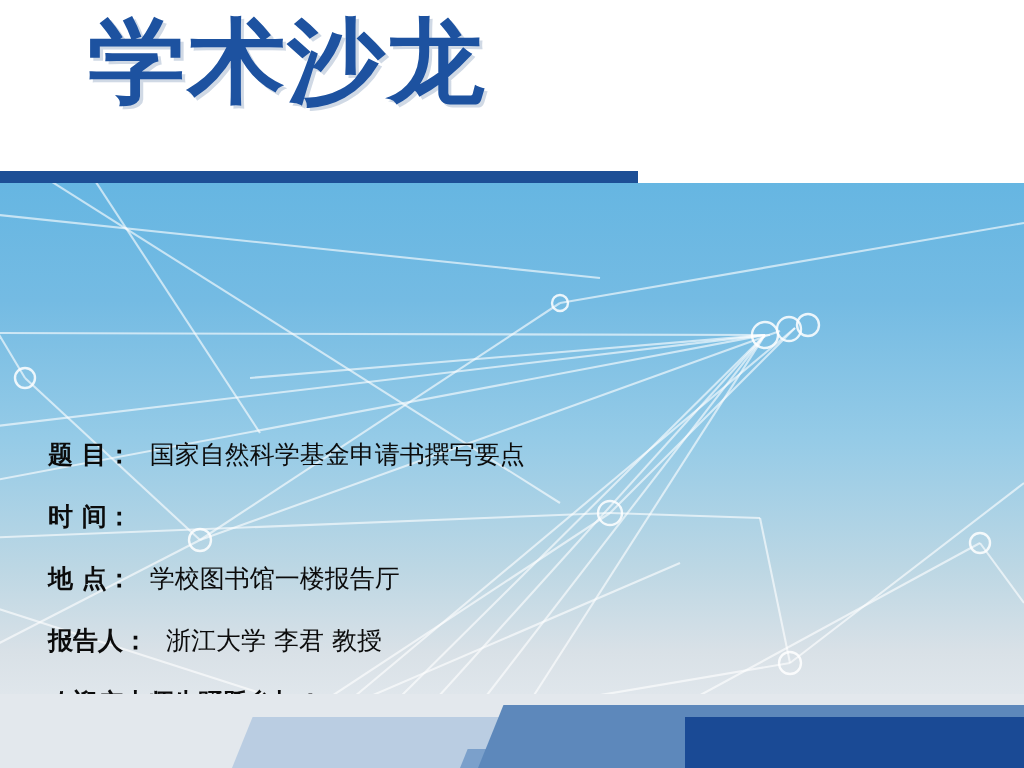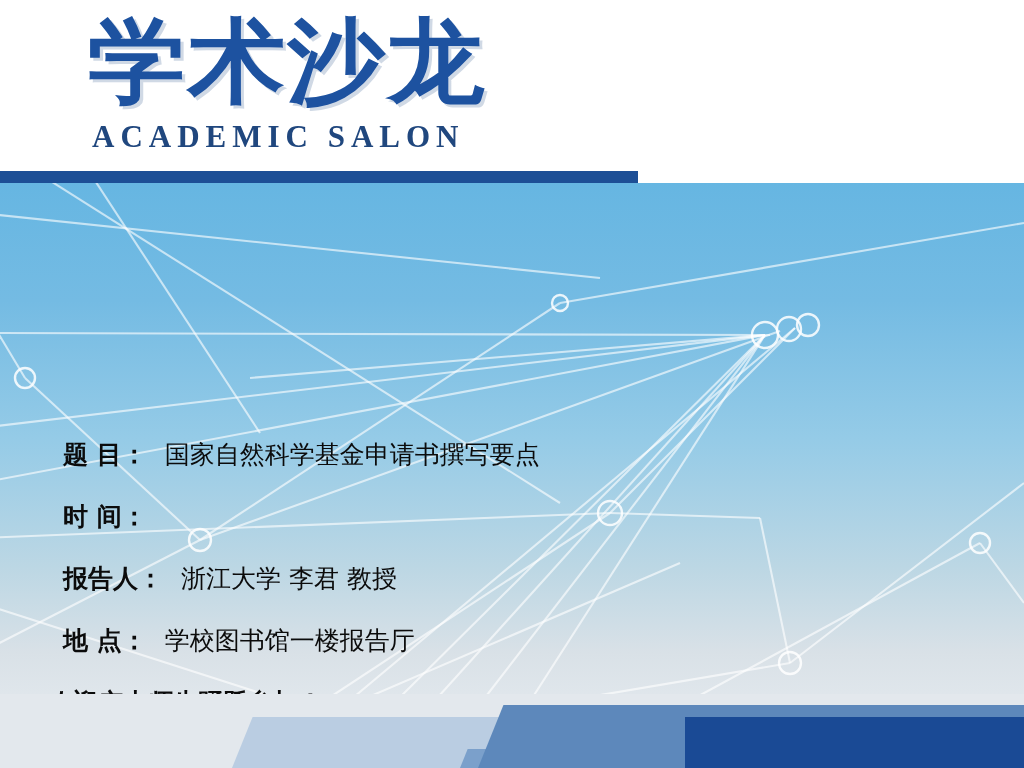--- a/index.html
+++ b/index.html
@@ -32,21 +32,21 @@
   
   .body-area{position:absolute;left:0;top:183px;width:1024px;height:534px;
     background:linear-gradient(180deg,#66b6e2 0%,#74bbe3 22%,#95cbe7 48%,#bcd7e4 72%,#d9e1e7 88%,#e3e9ee 100%);
     overflow:hidden;}
   .net{position:absolute;left:0;top:0;width:1024px;height:534px;}
 
   
   .info{position:absolute;left:48px;top:255px;width:640px;}
   .line{display:flex;align-items:baseline;margin-bottom:28px;white-space:nowrap;}
   .lbl{font-family:"DejaVu Sans","Liberation Sans",sans-serif;
-       font-weight:700;font-size:25px;color:#0b0b0b;line-height:34px;margin-left:15px;}
+       font-weight:700;font-size:25px;color:#0b0b0b;line-height:34px;}
   .val{font-family:"DejaVu Sans","Liberation Sans",sans-serif;
        font-weight:400;font-size:25px;color:#0b0b0b;line-height:34px;margin-left:18px;}
   .welcome{font-family:"DejaVu Sans","Liberation Sans",sans-serif;
        font-weight:700;font-size:25px;color:#0b0b0b;line-height:34px;}
 
   
   .footer{position:absolute;left:0;top:694px;width:1024px;height:74px;background:#e3e8ed;overflow:hidden;}
   .slab-light{position:absolute;left:232px;top:23px;width:470px;height:51px;
     background:#bacde2;transform:skewX(-22deg);transform-origin:bottom left;}
   .slab-mid{position:absolute;left:478px;top:11px;width:540px;height:63px;
@@ -55,21 +55,20 @@
     background:#7ba0cb;transform:skewX(-22deg);transform-origin:bottom left;}
   .band-navy{position:absolute;left:685px;top:23px;width:339px;height:51px;background:#1a4a95;}
 </style>
 </head>
 <body>
 
 <div id="poster">
 
   <div class="header">
     <div class="logo-cn">学术沙龙</div>
-    <div class="logo-en">ACADEMIC SALON</div>
     <div class="header-rule"></div>
   </div>
 
   <div class="body-area">
 
     <svg class="net" viewBox="0 0 1024 534" preserveAspectRatio="none" aria-hidden="true">
       <g stroke="#ffffff" stroke-opacity="0.62" fill="none" stroke-width="2.1">
         <path d="M-20,30 L600,95"></path>
         <path d="M90,-10 L260,250"></path>
         <path d="M30,-15 L560,320"></path>
@@ -117,26 +116,26 @@
 
     <div class="info">
       <div class="line">
         <span class="lbl">题  目：</span>
         <span class="val">国家自然科学基金申请书撰写要点</span>
       </div>
       <div class="line">
         <span class="lbl">时  间：</span>
       </div>
       <div class="line">
+        <span class="lbl">地  点：</span>
+        <span class="val">学校图书馆一楼报告厅</span>
+      </div>
+      <div class="line">
         <span class="lbl">报告人：</span>
         <span class="val">浙江大学 李君 教授</span>
-      </div>
-      <div class="line">
-        <span class="lbl">地  点：</span>
-        <span class="val">学校图书馆一楼报告厅</span>
       </div>
       <div class="line">
         <span class="welcome">欢迎广大师生踊跃参加！</span>
       </div>
     </div>
 
   </div>
 
   <div class="footer">
     <div class="slab-light"></div>

